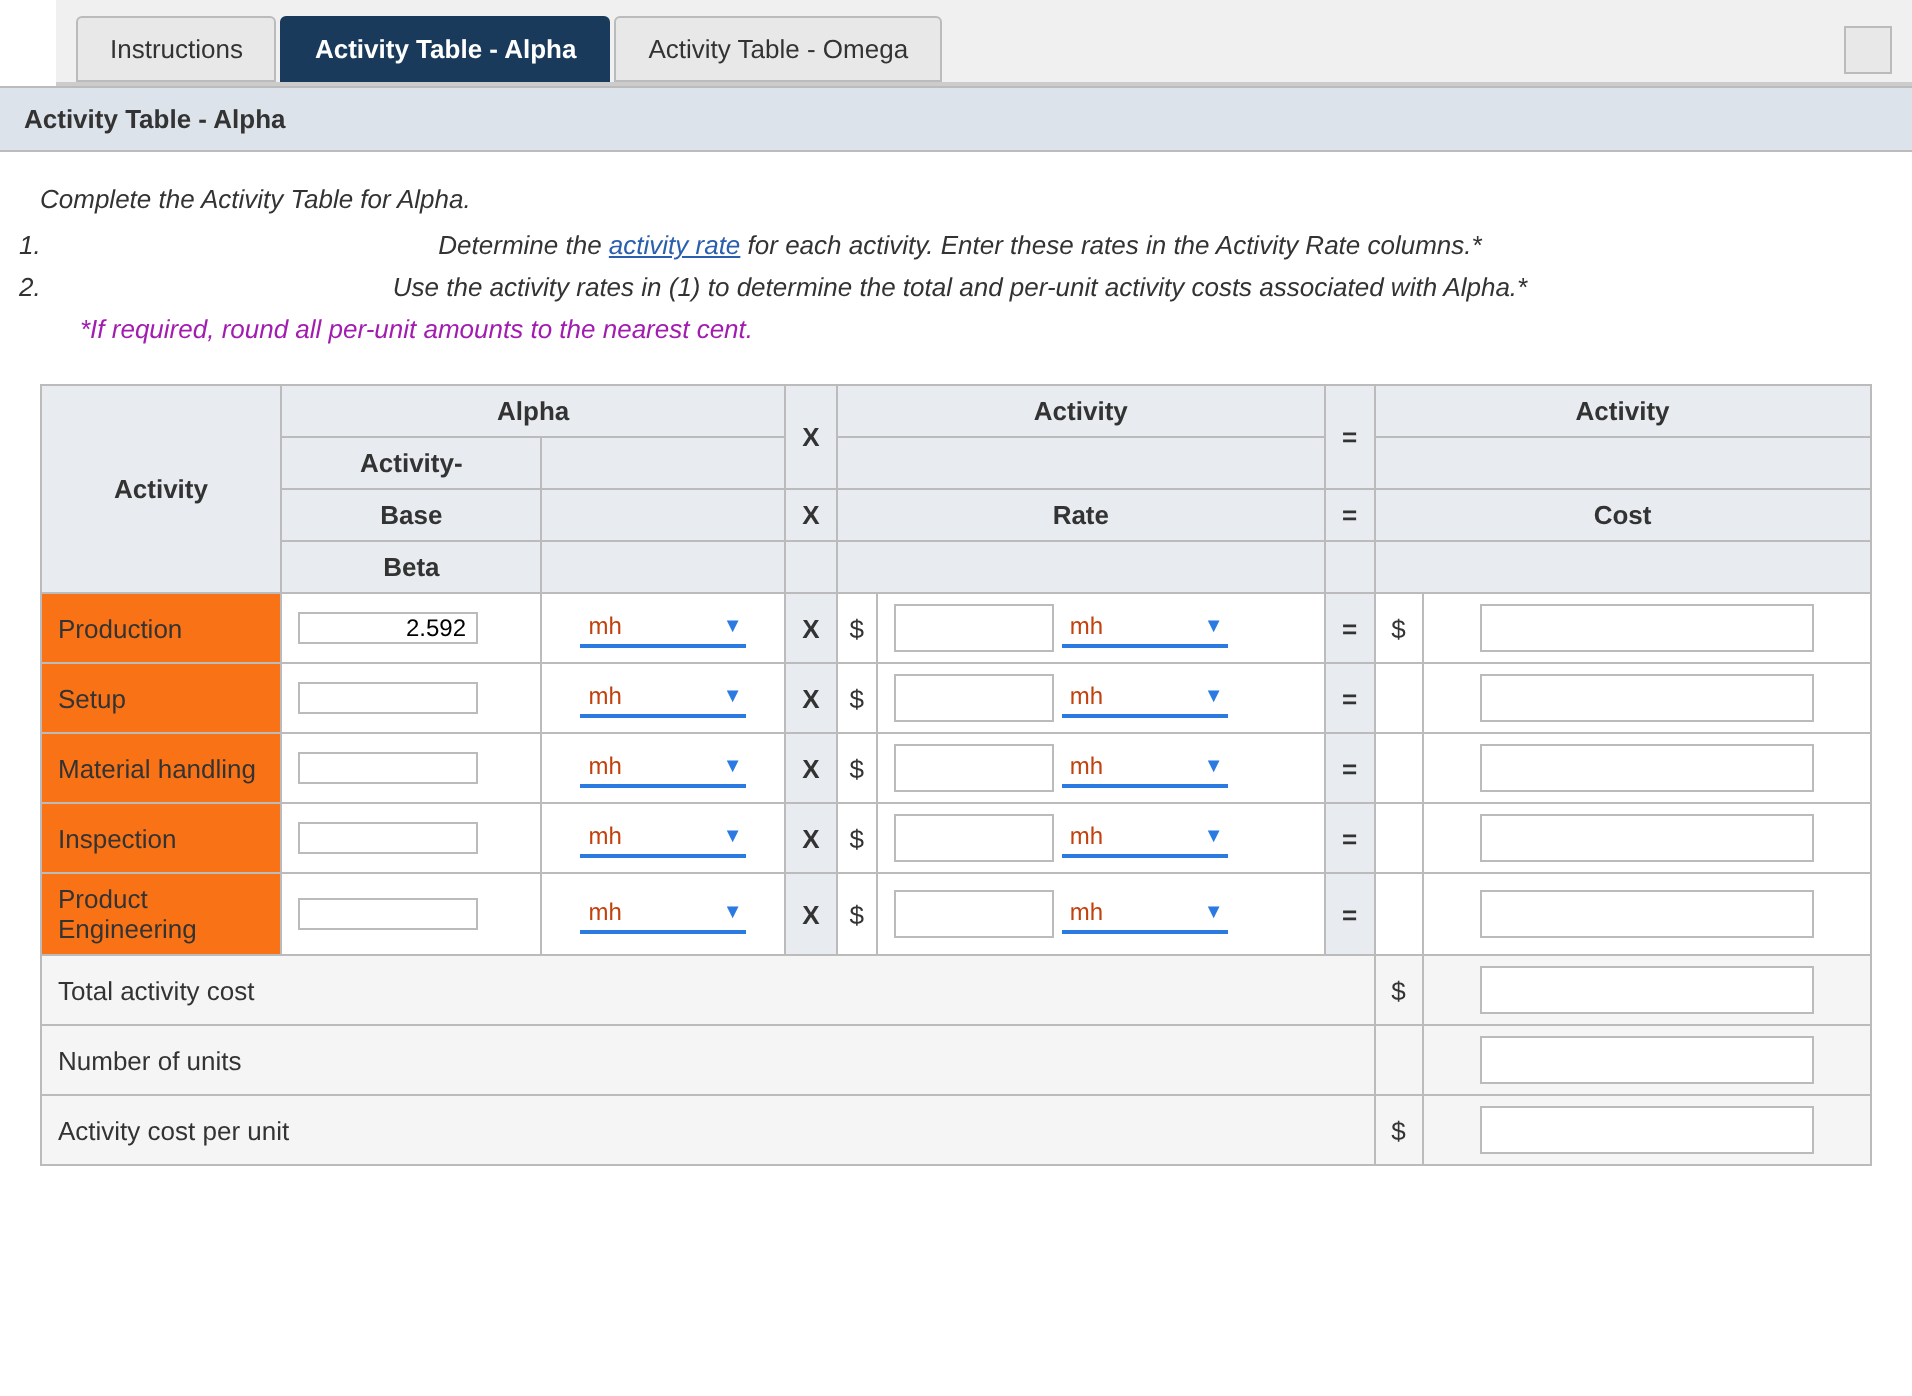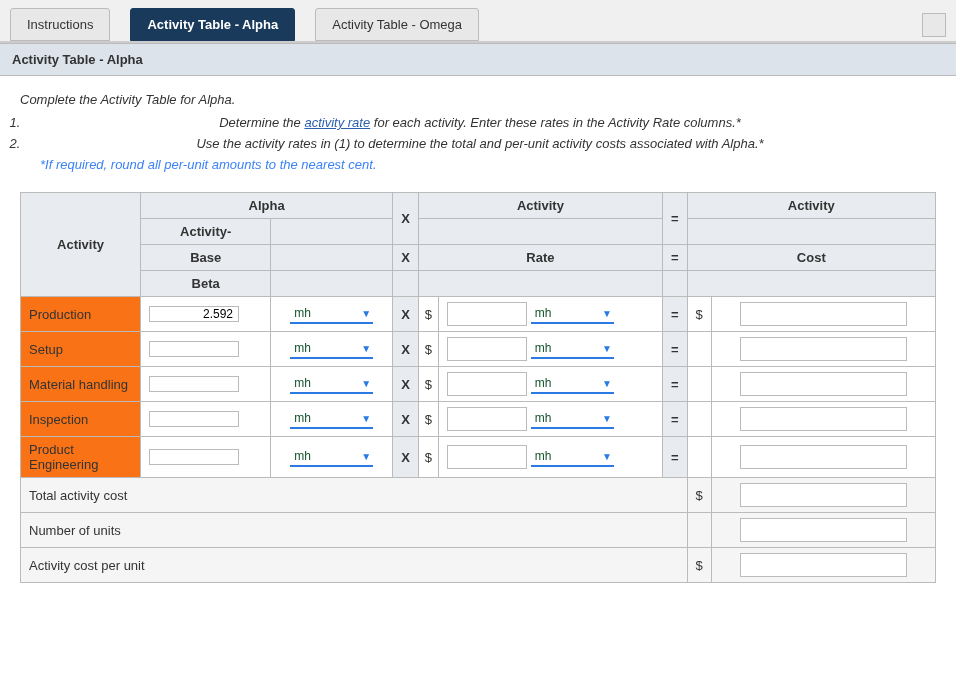--- a/index.html
+++ b/index.html
@@ -5,21 +5,22 @@
     * { box-sizing: border-box; margin: 0; padding: 0; }
     body { font-family: Arial, sans-serif; font-size: 13px; background: #fff; color: #333; }
 
     
     .tab-bar {
       display: flex;
       align-items: center;
       padding: 8px 10px 0 10px;
       background: #f0f0f0;
       border-bottom: 2px solid #ccc;
-      gap: 20px;
+      gap: 2px;
+      margin-left: 28px;
     }
     .tab {
       padding: 8px 16px;
       border: 1px solid #bbb;
       background: #e8e8e8;
       cursor: pointer;
       font-size: 13px;
       border-radius: 3px 3px 0 0;
       white-space: nowrap;
     }
@@ -74,21 +75,21 @@
       color: #333;
     }
     .instructions-block ol li a {
       color: #2a5fae;
       text-decoration: underline;
     }
     .instructions-block .note {
       margin-left: 20px;
       font-style: italic;
       font-size: 13px;
-      color: #3b82f6;
+      color: #a21caf;
     }
 
     
     .activity-table {
       width: 100%;
       border-collapse: collapse;
       margin-top: 10px;
       border: 1px solid #bbb;
     }
     .activity-table th, .activity-table td {
@@ -128,21 +129,21 @@
       align-items: center;
       border-bottom: 2px solid #2a7ae2;
       min-width: 60px;
       position: relative;
     }
     .select-wrapper select {
       border: none;
       outline: none;
       background: transparent;
       font-size: 12px;
-      color: #14532d;
+      color: #c2410c;
       padding: 2px 4px;
       appearance: none;
       -webkit-appearance: none;
       cursor: pointer;
       padding-right: 18px;
       min-width: 50px;
     }
     .select-arrow {
       position: absolute;
       right: 2px;

